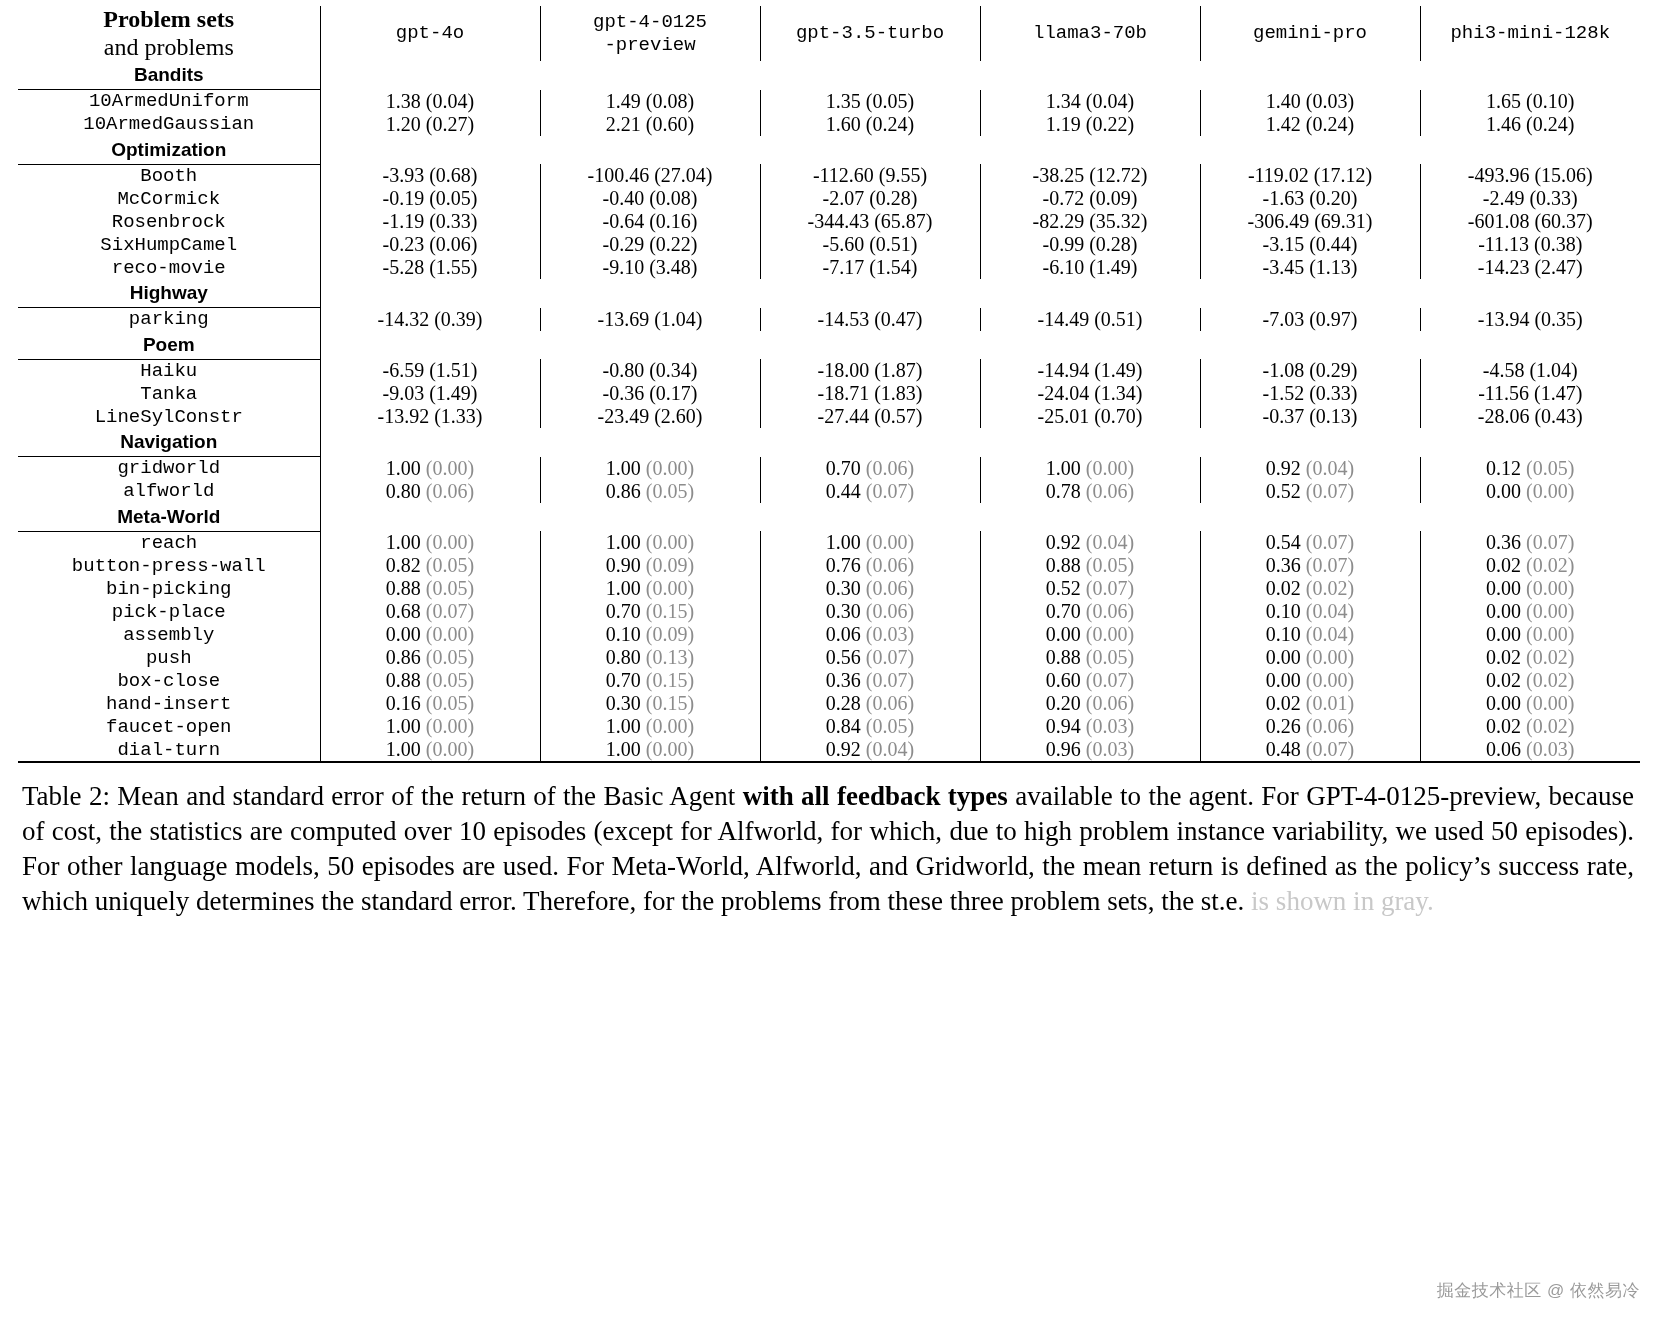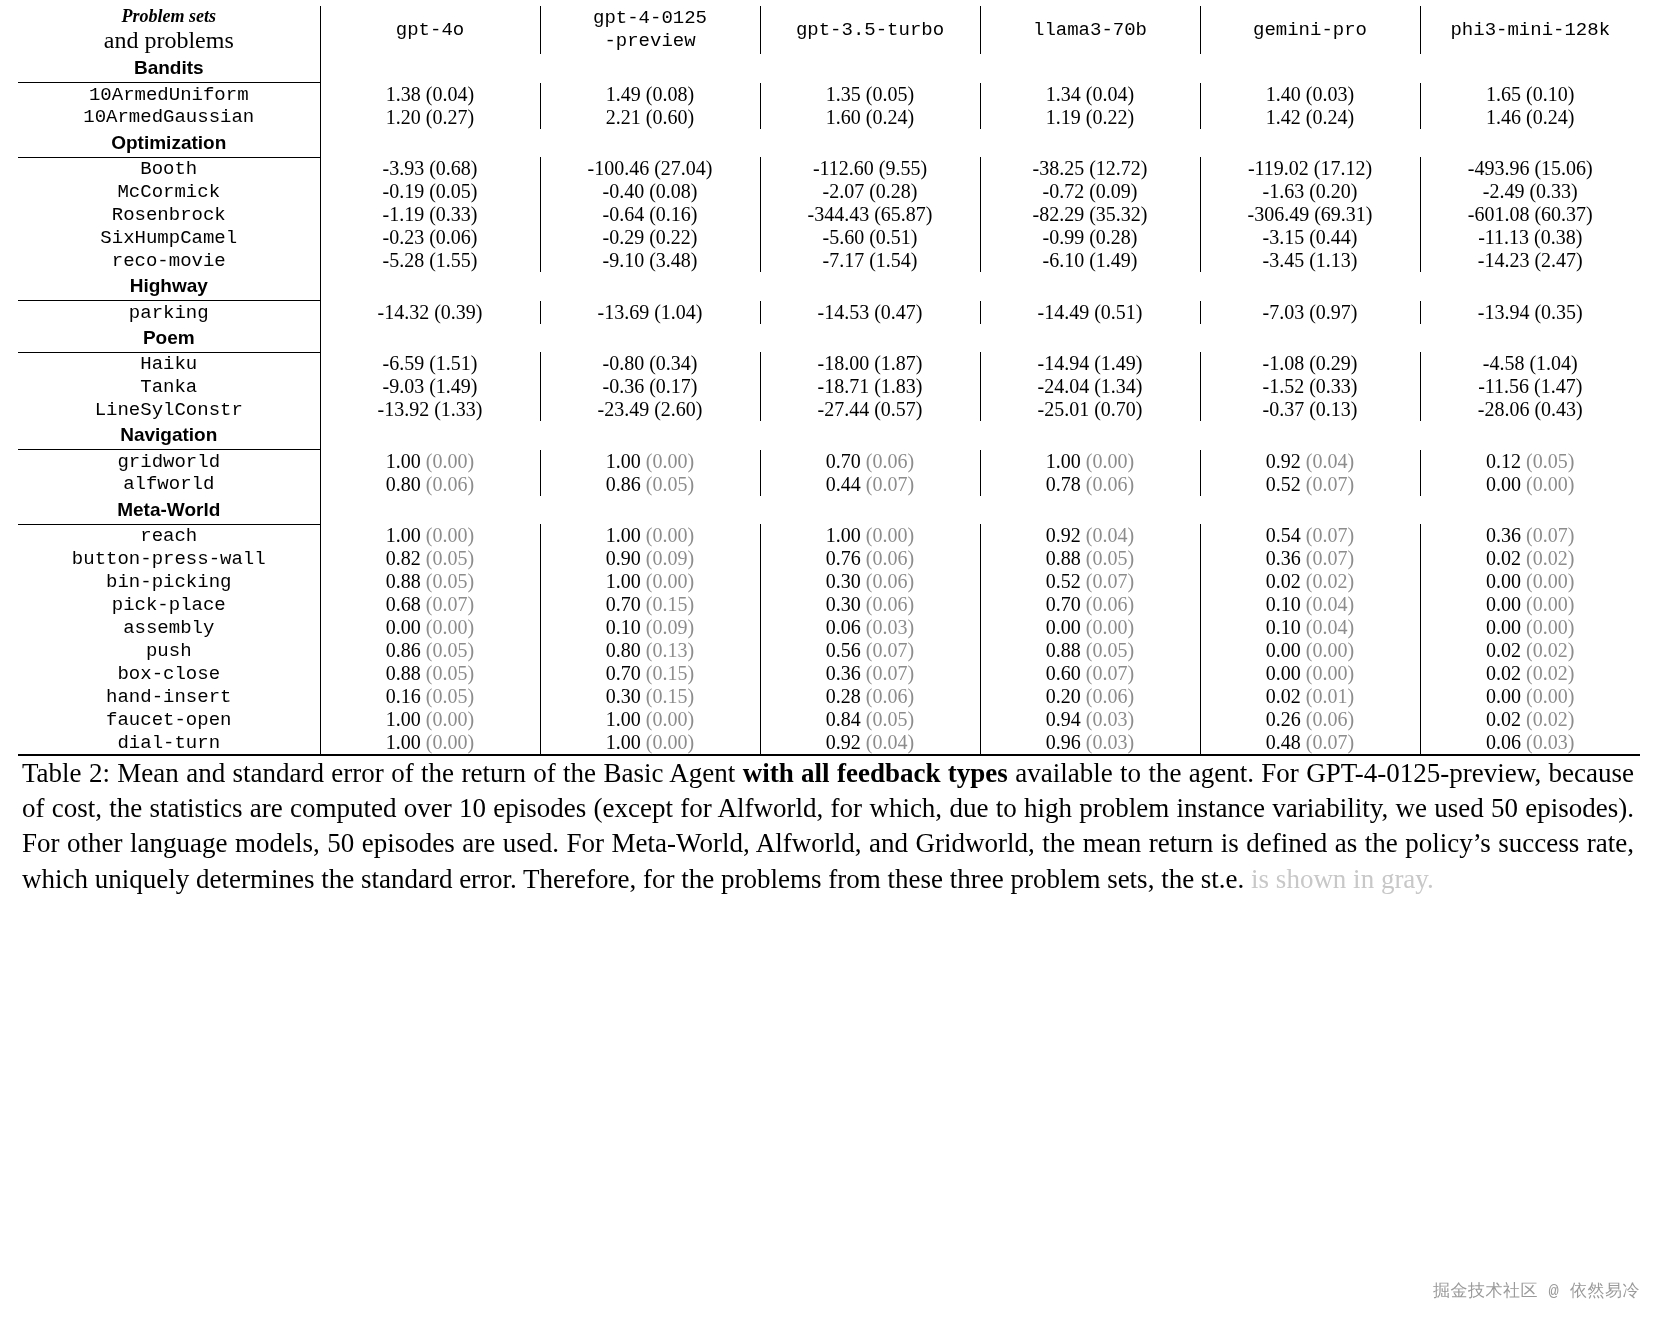--- a/index.html
+++ b/index.html
@@ -39,23 +39,22 @@
   
   .vsep { border-left: 1px solid #000; }
 
   th.head-label, td.head-label {
     text-align: center;
     font-weight: normal;
     padding: 4px 4px 6px 4px;
     line-height: 1.15;
   }
   .head-label .ital {
-    font-style: italic;
     font-weight: bold;
-    font-size: 18px;
+    font-size: 24px;
   }
   .head-label .sub {
     font-style: normal;
     font-weight: normal;
     font-size: 24px;
   }
   th.head-model {
     font-family: "Liberation Mono", monospace;
     font-size: 19px;
     font-weight: normal;
@@ -87,36 +86,36 @@
     text-align: center;
     font-size: 20px;
     padding: 2px 4px 2px 4px;
     font-family: "Liberation Serif", serif;
     white-space: nowrap;
   }
   td.val .b { font-weight: normal; }
   td.val .gray { color: #8c8c8c; }
 
   .caption {
-    margin-top: 0;
+    margin-top: 16px;
     font-size: 27px;
     line-height: 1.30;
     text-align: justify;
     text-justify: inter-word;
     font-family: "Liberation Serif", serif;
     padding: 0 6px 0 4px;
     position: relative;
   }
   .caption .bold { font-weight: bold; }
   .caption .faded { color: #c8c8c8; }
   .watermark {
     position: absolute;
     right: 18px;
     bottom: 16px;
-    font-family: Liberation Mono, monospace;
+    font-family: Liberation Sans, sans-serif;
     font-size: 17px;
     color: #9a9a9a;
     letter-spacing: 0.5px;
   }
 </style>
 </head>
 <body>
 
 <div class="page">
   <table class="results">

